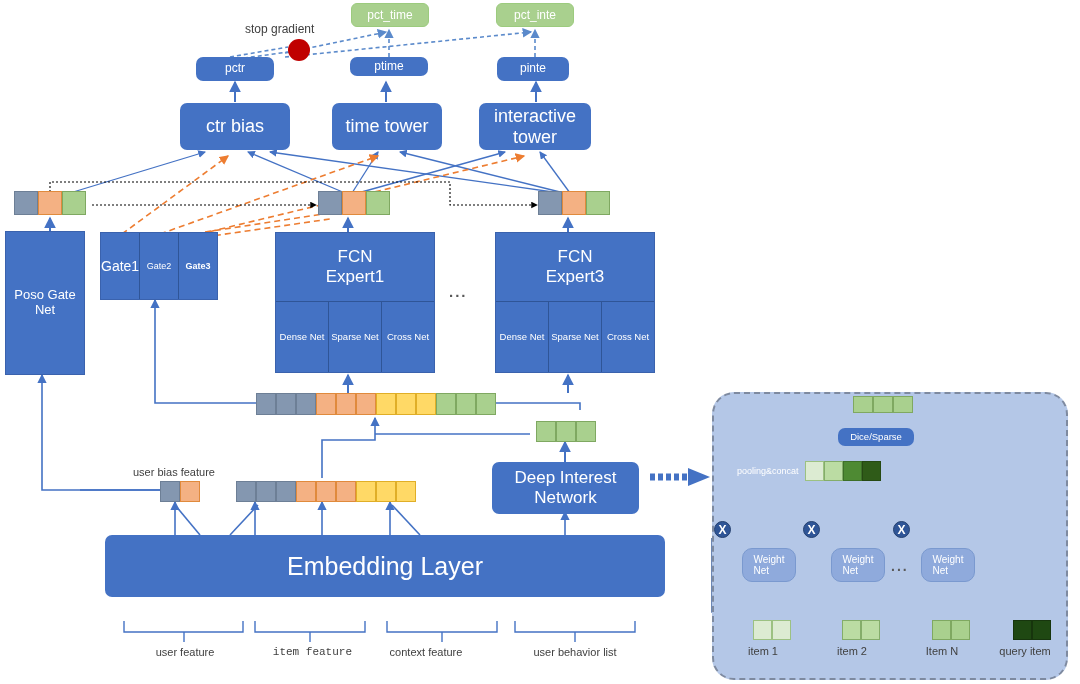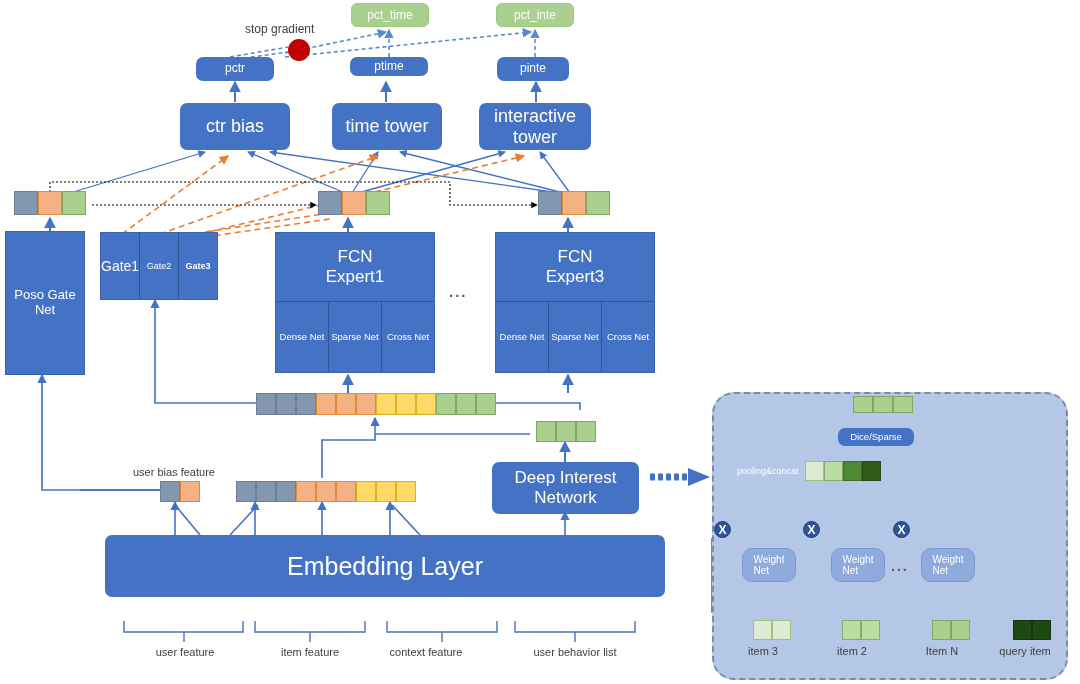--- a/index.html
+++ b/index.html
@@ -361,21 +361,21 @@
   <div class="abs node-blue rounded" style="left:492px;top:462px;width:147px;height:52px;font-size:17px;line-height:1.15;">
     <span><span>Deep Interest</span><br>
     <span>Network</span></span>
   </div>
 
   <div class="abs node-blue rounded" style="left:105px;top:535px;width:560px;height:62px;font-size:25px;">
     <span>Embedding Layer</span>
   </div>
 
   <div class="abs lbl" style="left:143px;top:646px;width:84px;text-align:center;">user feature</div>
-  <div class="abs lbl" style="left:268px;top:646px;width:84px;text-align:center;">item feature</div>
+  <div class="abs lbl" style="left:268px;top:646px;width:84px;text-align:right;font-family:Liberation Mono, monospace;">item feature</div>
   <div class="abs lbl" style="left:376px;top:646px;width:100px;text-align:center;">context feature</div>
   <div class="abs lbl" style="left:515px;top:646px;width:120px;text-align:center;">user behavior list</div>
 
   <div class="abs" id="din-panel" style="left:712px;top:392px;width:356px;height:288px;"></div>
 
   <div class="abs vec" style="left:853px;top:396px;">
     <div class="cell c-green" style="width:20px;height:17px;"></div>
     <div class="cell c-green" style="width:20px;height:17px;"></div>
     <div class="cell c-green" style="width:20px;height:17px;"></div>
   </div>
@@ -413,21 +413,21 @@
   <div class="abs din-blue" style="left:921px;top:548px;width:54px;height:34px;font-size:10px;">
     <span><span>Weight</span><br>
     <span>Net</span></span>
   </div>
   <div class="abs ellipsis" style="left:891px;top:558px;font-size:14px;">...</div>
 
   <div class="abs vec" style="left:753px;top:620px;">
     <div class="cell c-g1" style="width:19px;height:20px;"></div>
     <div class="cell c-g1" style="width:19px;height:20px;"></div>
   </div>
-  <div class="abs lbl" style="left:738px;top:645px;width:50px;text-align:center;font-size:11px;">item 3</div>
+  <div class="abs lbl" style="left:738px;top:645px;width:50px;text-align:center;font-size:11px;">item 1</div>
 
   <div class="abs vec" style="left:842px;top:620px;">
     <div class="cell c-g2" style="width:19px;height:20px;"></div>
     <div class="cell c-g2" style="width:19px;height:20px;"></div>
   </div>
   <div class="abs lbl" style="left:827px;top:645px;width:50px;text-align:center;font-size:11px;">item 2</div>
 
   <div class="abs vec" style="left:932px;top:620px;">
     <div class="cell c-green" style="width:19px;height:20px;"></div>
     <div class="cell c-green" style="width:19px;height:20px;"></div>

